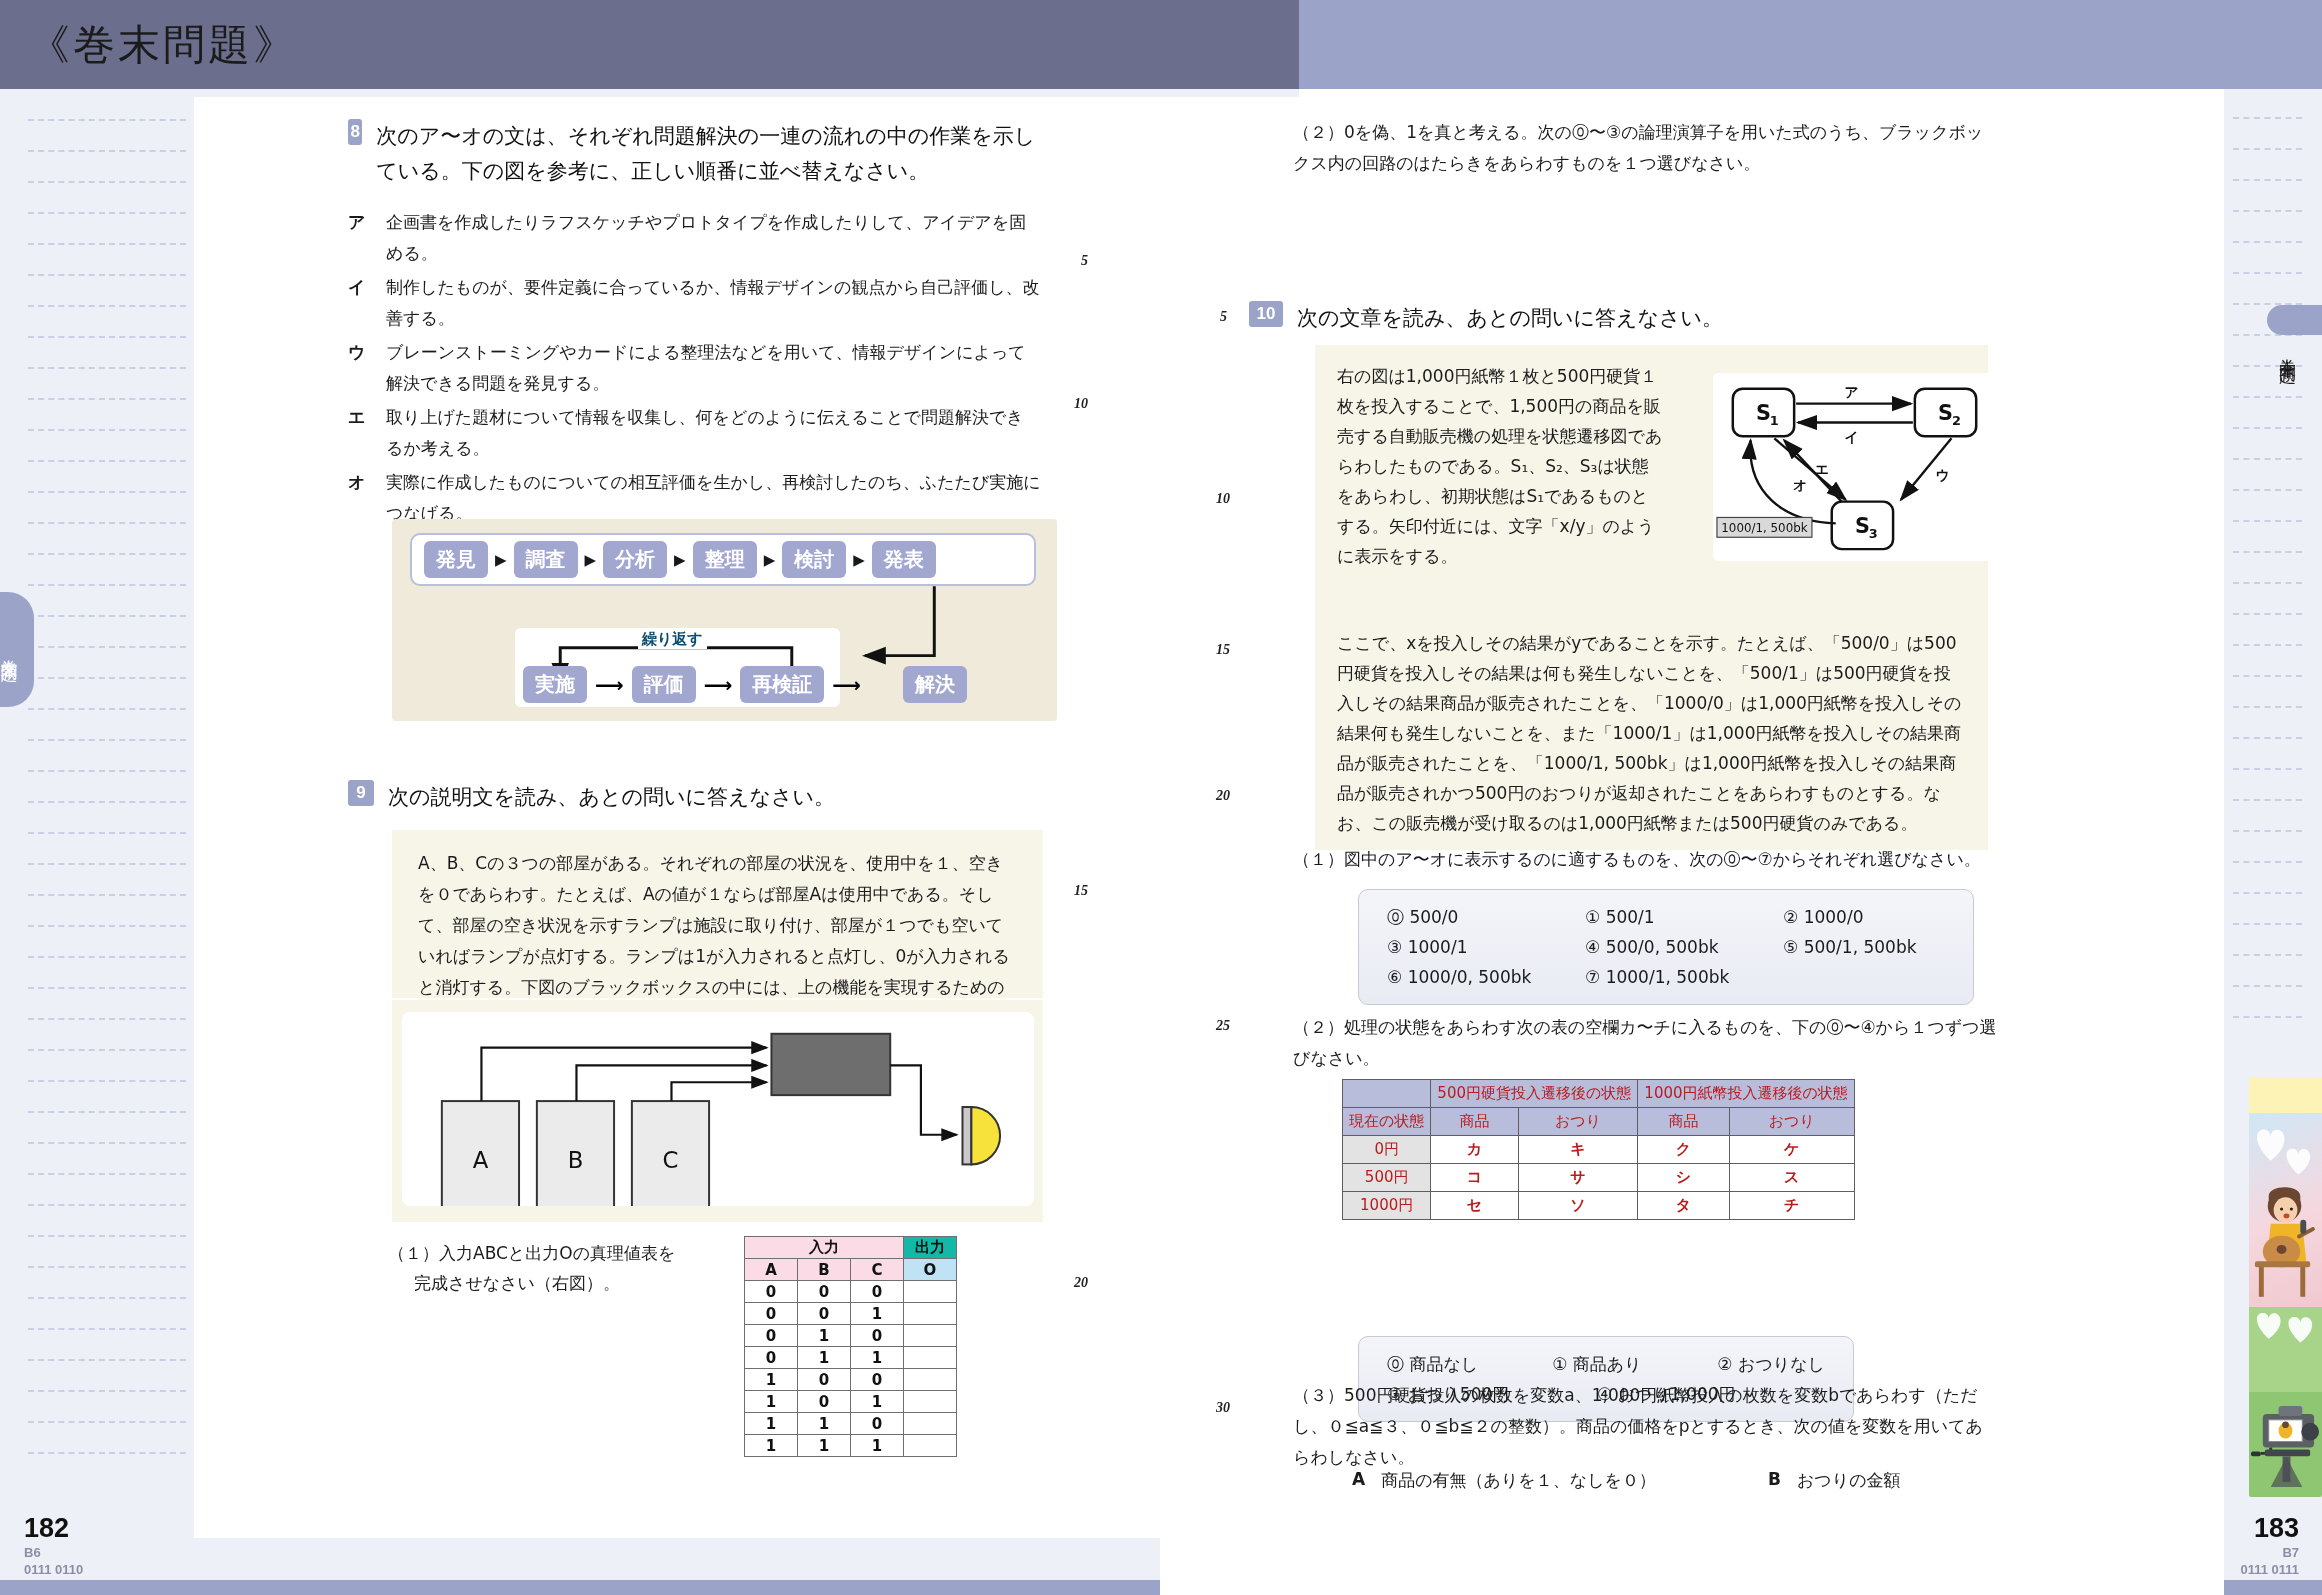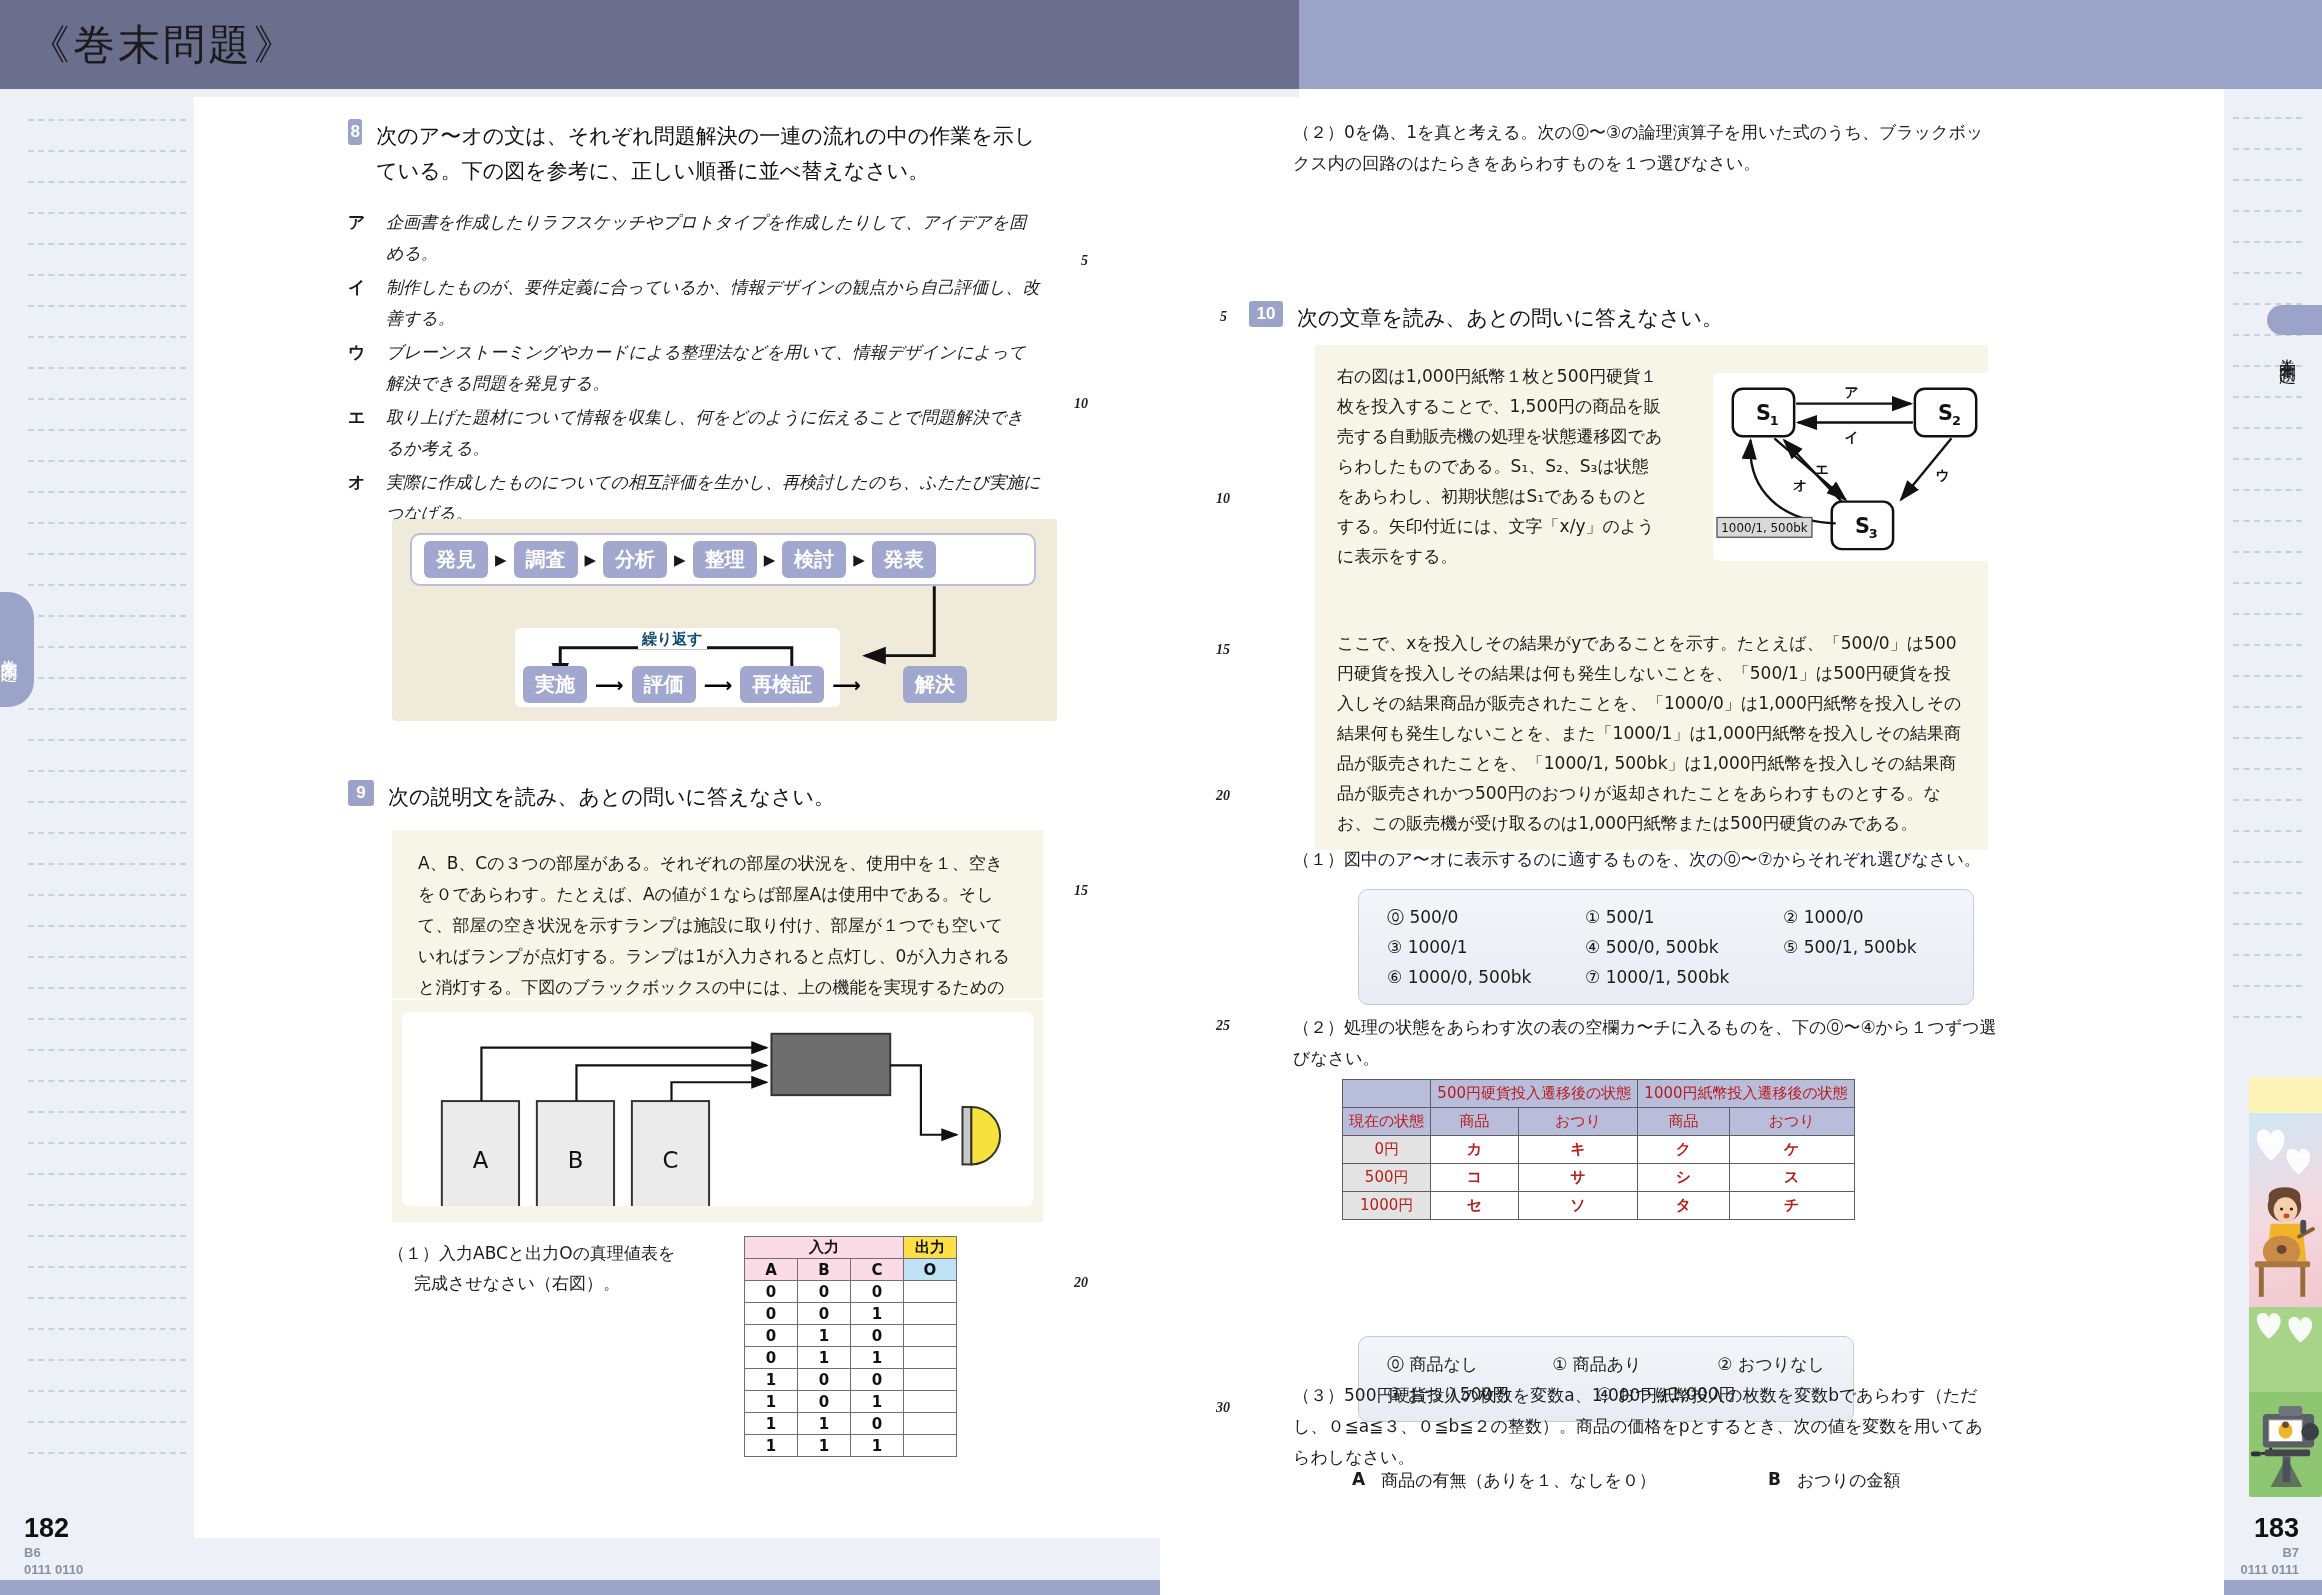--- a/index.html
+++ b/index.html
@@ -134,21 +134,21 @@
     font-size: 14px; font-style: italic; font-weight: 700;
     color: #222; font-family: "Liberation Serif", serif;
   }
 
   
   #q8 { position: absolute; left: 348px; top: 119px; width: 693px; }
   #q8 .q8-title { display: flex; gap: 14px; }
   .item-list { margin-top: 18px; }
   .item-row { display: flex; gap: 16px; margin-bottom: 3px; }
   .item-mark { width: 22px; flex: 0 0 22px; font-size: 17px; font-weight: 700; line-height: 31px; }
-  .item-text { flex: 1; font-size: 17px; line-height: 31px; font-style: italic; }
+  .item-text { flex: 1; font-size: 17px; line-height: 31px; }
 
   
   .flowbox {
     position: absolute; left: 392px; top: 519px;
     width: 665px; height: 202px;
     background: #efead9;
     border-radius: 4px;
   }
   .flow-row1 {
     position: absolute; left: 18px; top: 14px;
@@ -217,21 +217,21 @@
     font-family: "DejaVu Sans", sans-serif;
   }
   .ttable td, .ttable th {
     border: 1px solid #6f6f6f;
     width: 53px; height: 22px;
     text-align: center;
     font-size: 15px; font-weight: 700;
     padding: 0; color: #111;
   }
   .ttable th.in-h { background: #fadbe6; font-weight: 700; }
-  .ttable th.out-h { background: #fde047; }
+  .ttable th.out-h { background: #14b8a6; }
   .ttable th.sub-in { background: #fadbe6; }
   .ttable th.sub-out { background: #bfe2f5; }
   .ttable td.blank { background: #ffffff; }
 
   
   .r-block { position: absolute; color: #1b1b1b; }
   .optbox {
     background: linear-gradient(180deg,#f4f5fa 0%, #e9ebf3 100%);
     border: 1px solid #c6c9d6;
     border-radius: 10px;

